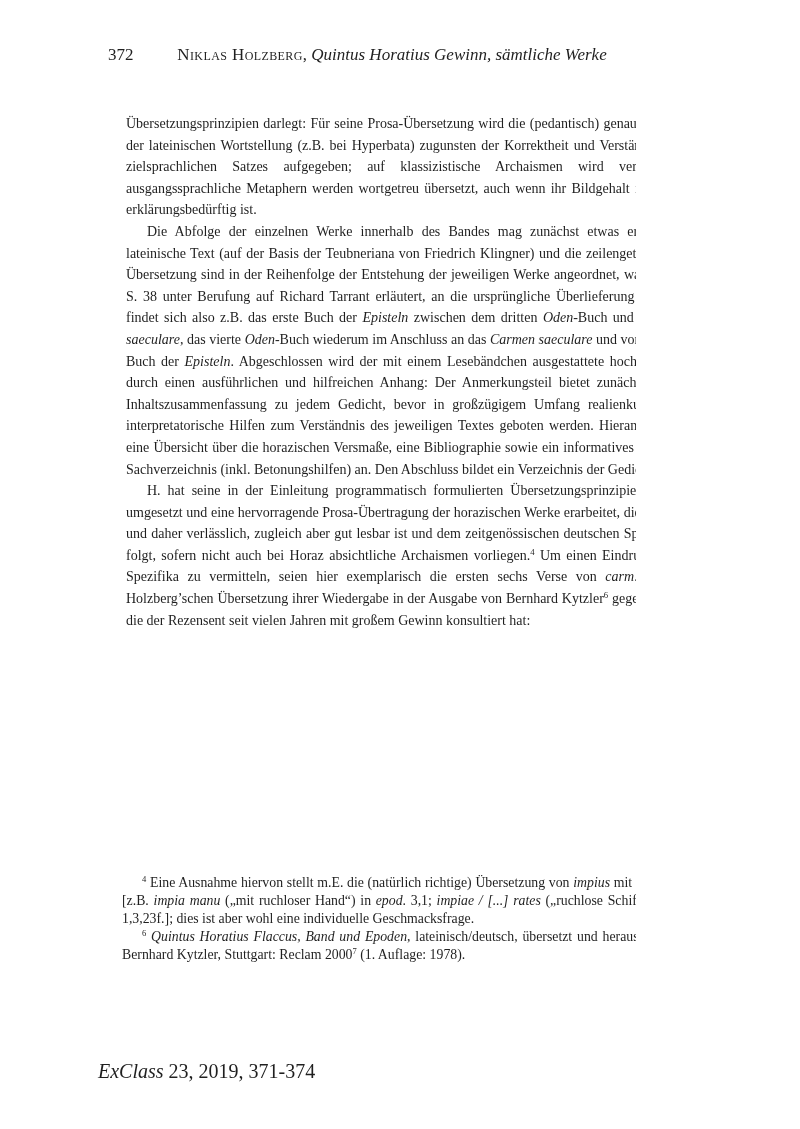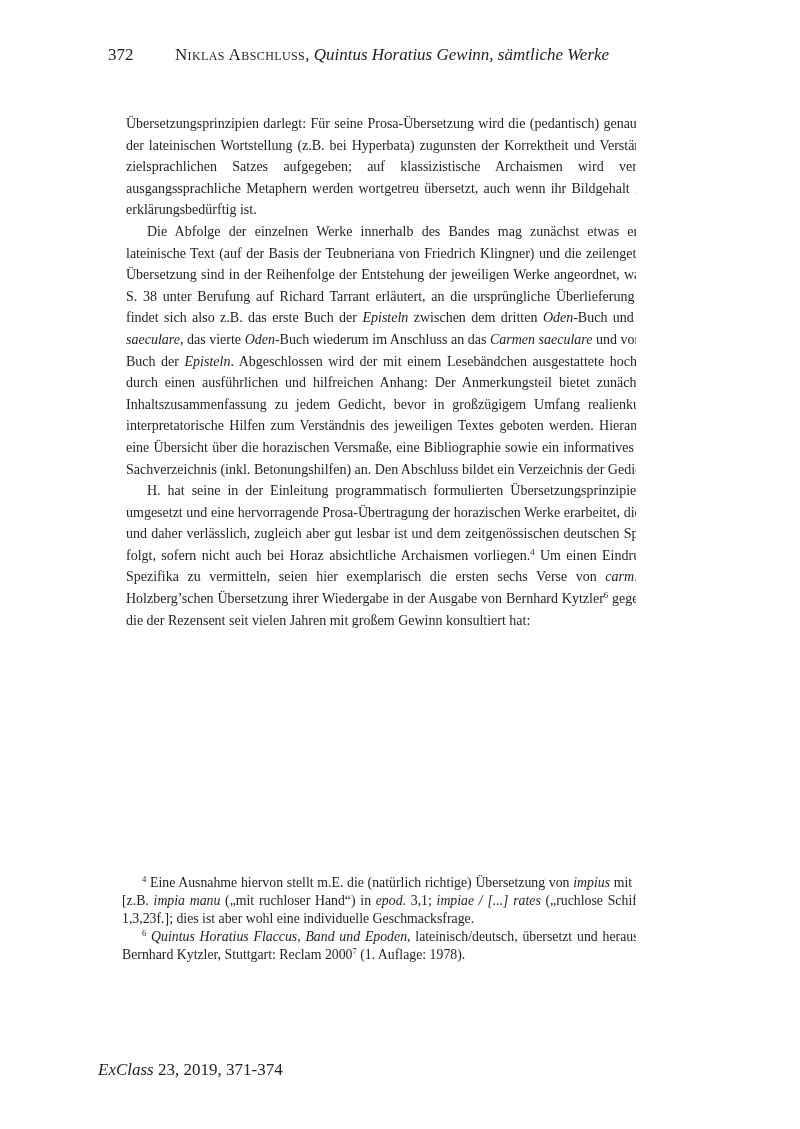--- a/index.html
+++ b/index.html
@@ -50,35 +50,35 @@
     font-size: 13.8px;
     line-height: 18px;
     text-align: justify;
     margin-left: 24px;
   }
   .fn { margin: 0; text-indent: 20px; }
   
   .page-footer {
     position: absolute;
     top: 1060px; left: 98px; width: 590px;
-    font-size: 17px;
+    font-size: 20px;
     display: flex;
     justify-content: space-between;
     align-items: baseline;
   }
   .footer-journal { font-style: italic; }
 </style>
 </head>
 <body>
 
 <div class="page">
 
   <header class="running-head">
     <span class="pagenum">372</span>
-    <span class="head-center"><span class="smallcaps">Niklas Abschluss</span><span>, </span><span class="head-title-italic">Quintus Horatius Gewinn, sämtliche Werke</span></span>
+    <span class="head-center"><span class="smallcaps">Niklas Holzberg</span><span>, </span><span class="head-title-italic">Quintus Horatius Gewinn, sämtliche Werke</span></span>
   </header>
 
   <main class="body-text">
     <p class="para noindent">Übersetzungsprinzipien darlegt: Für seine Prosa-Übersetzung wird die (pedantisch) genaue Wiedergabe der lateinischen Wortstellung (z.B. bei Hyperbata) zugunsten der Korrektheit und Verständlichkeit des zielsprachlichen Satzes aufgegeben; auf klassizistische Archaismen wird verzichtet, und ausgangssprachliche Metaphern werden wortgetreu übersetzt, auch wenn ihr Bildgehalt im Deutschen erklärungsbedürftig ist.</p>
     <p class="para">Die Abfolge der einzelnen Werke innerhalb des Bandes mag zunächst etwas erstaunen: Der lateinische Text (auf der Basis der Teubneriana von Friedrich Klingner) und die zeilengetreue deutsche Übersetzung sind in der Reihenfolge der Entstehung der jeweiligen Werke angeordnet, was, wie H. auf S. 38 unter Berufung auf Richard Tarrant erläutert, an die ursprüngliche Überlieferung anknüpft. So findet sich also z.B. das erste Buch der <i>Episteln</i> zwischen dem dritten <i>Oden</i>-Buch und dem <i>Carmen saeculare</i>, das vierte <i>Oden</i>-Buch wiederum im Anschluss an das <i>Carmen saeculare</i> und vor dem zweiten Buch der <i>Episteln</i>. Abgeschlossen wird der mit einem Lesebändchen ausgestattete hochwertige Band durch einen ausführlichen und hilfreichen Anhang: Der Anmerkungsteil bietet zunächst eine kurze Inhaltszusammenfassung zu jedem Gedicht, bevor in großzügigem Umfang realienkundliche oder interpretatorische Hilfen zum Verständnis des jeweiligen Textes geboten werden. Hieran schließt sich eine Übersicht über die horazischen Versmaße, eine Bibliographie sowie ein informatives Namens- und Sachverzeichnis (inkl. Betonungshilfen) an. Den Abschluss bildet ein Verzeichnis der Gedichtanfänge.</p>
     <p class="para">H. hat seine in der Einleitung programmatisch formulierten Übersetzungsprinzipien konsequent umgesetzt und eine hervorragende Prosa-Übertragung der horazischen Werke erarbeitet, die stets textnah und daher verlässlich, zugleich aber gut lesbar ist und dem zeitgenössischen deutschen Sprachgebrauch folgt, sofern nicht auch bei Horaz absichtliche Archaismen vorliegen.<sup>4</sup> Um einen Eindruck von ihren Spezifika zu vermitteln, seien hier exemplarisch die ersten sechs Verse von <i>carm</i>. 1,1<sup>5</sup> in der Holzberg’schen Übersetzung ihrer Wiedergabe in der Ausgabe von Bernhard Kytzler<sup>6</sup> gegenübergestellt, die der Rezensent seit vielen Jahren mit großem Gewinn konsultiert hat:</p>
   </main>
 
   <section class="footnotes">
     <p class="fn"><sup>4</sup> Eine Ausnahme hiervon stellt m.E. die (natürlich richtige) Übersetzung von <i>impius</i> mit „ruchlos“ dar [z.B. <i>impia manu</i> („mit ruchloser Hand“) in <i>epod</i>. 3,1; <i>impiae / [...] rates</i> („ruchlose Schiffe“) in <i>carm</i>. 1,3,23f.]; dies ist aber wohl eine individuelle Geschmacksfrage.</p>

